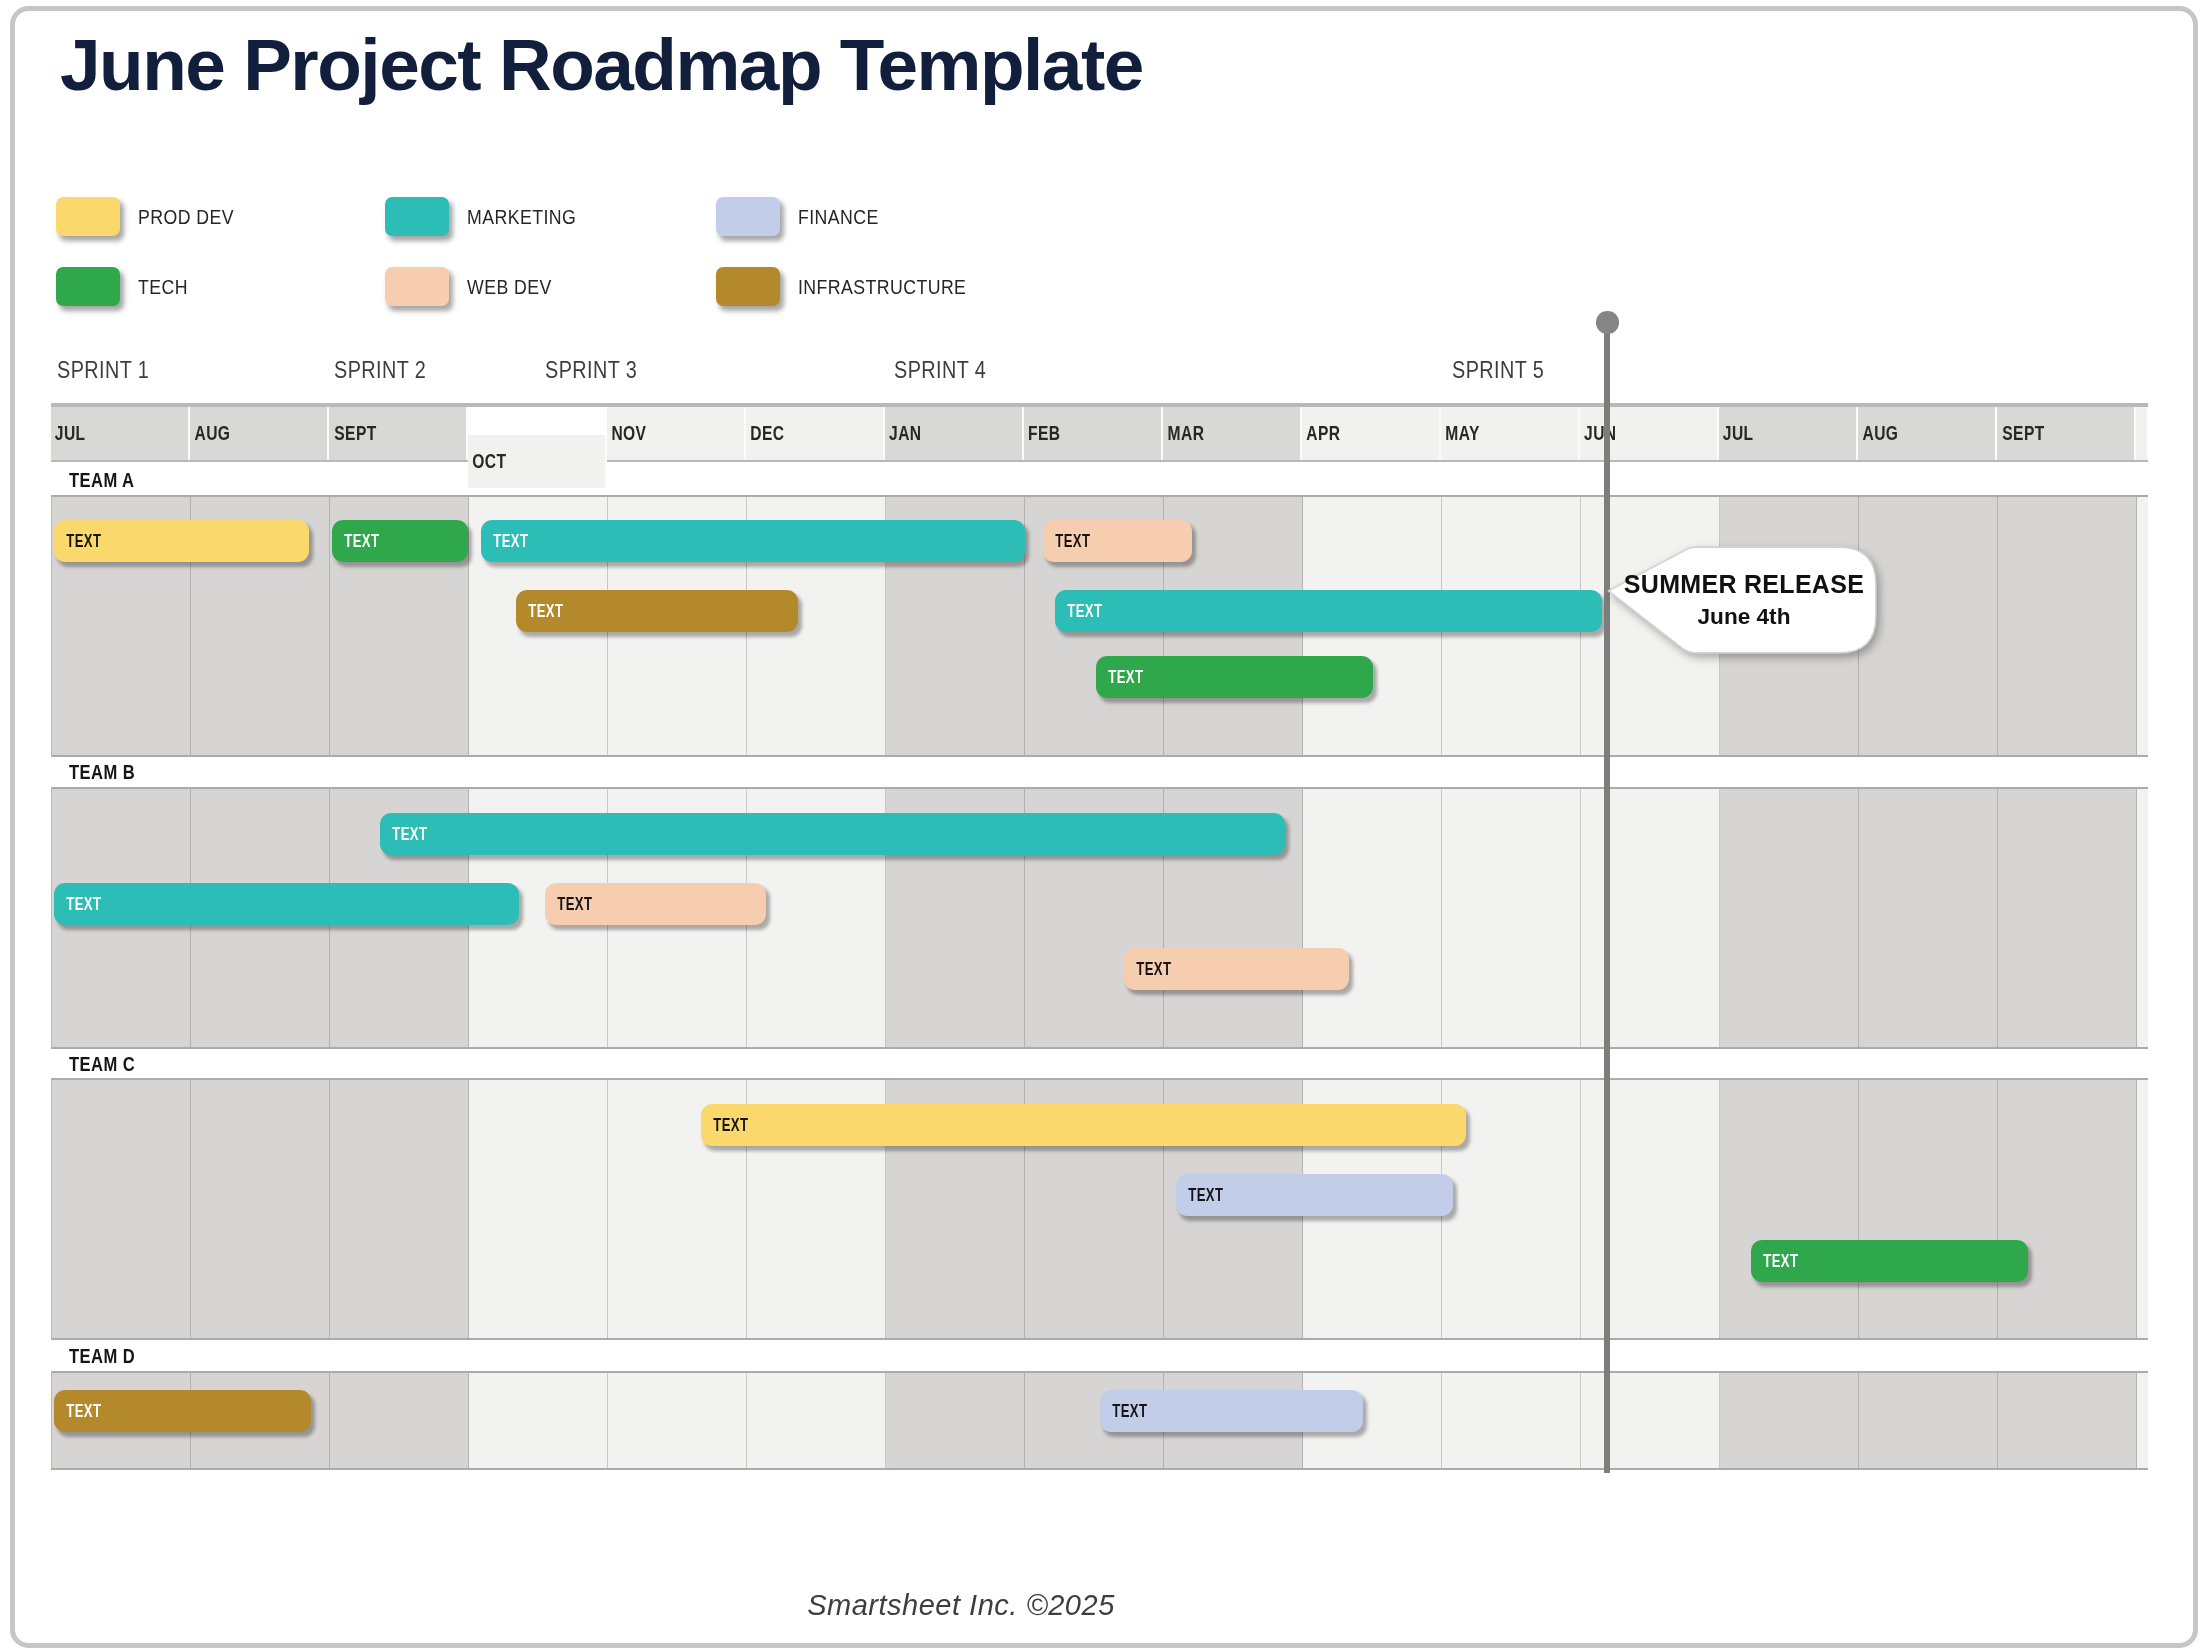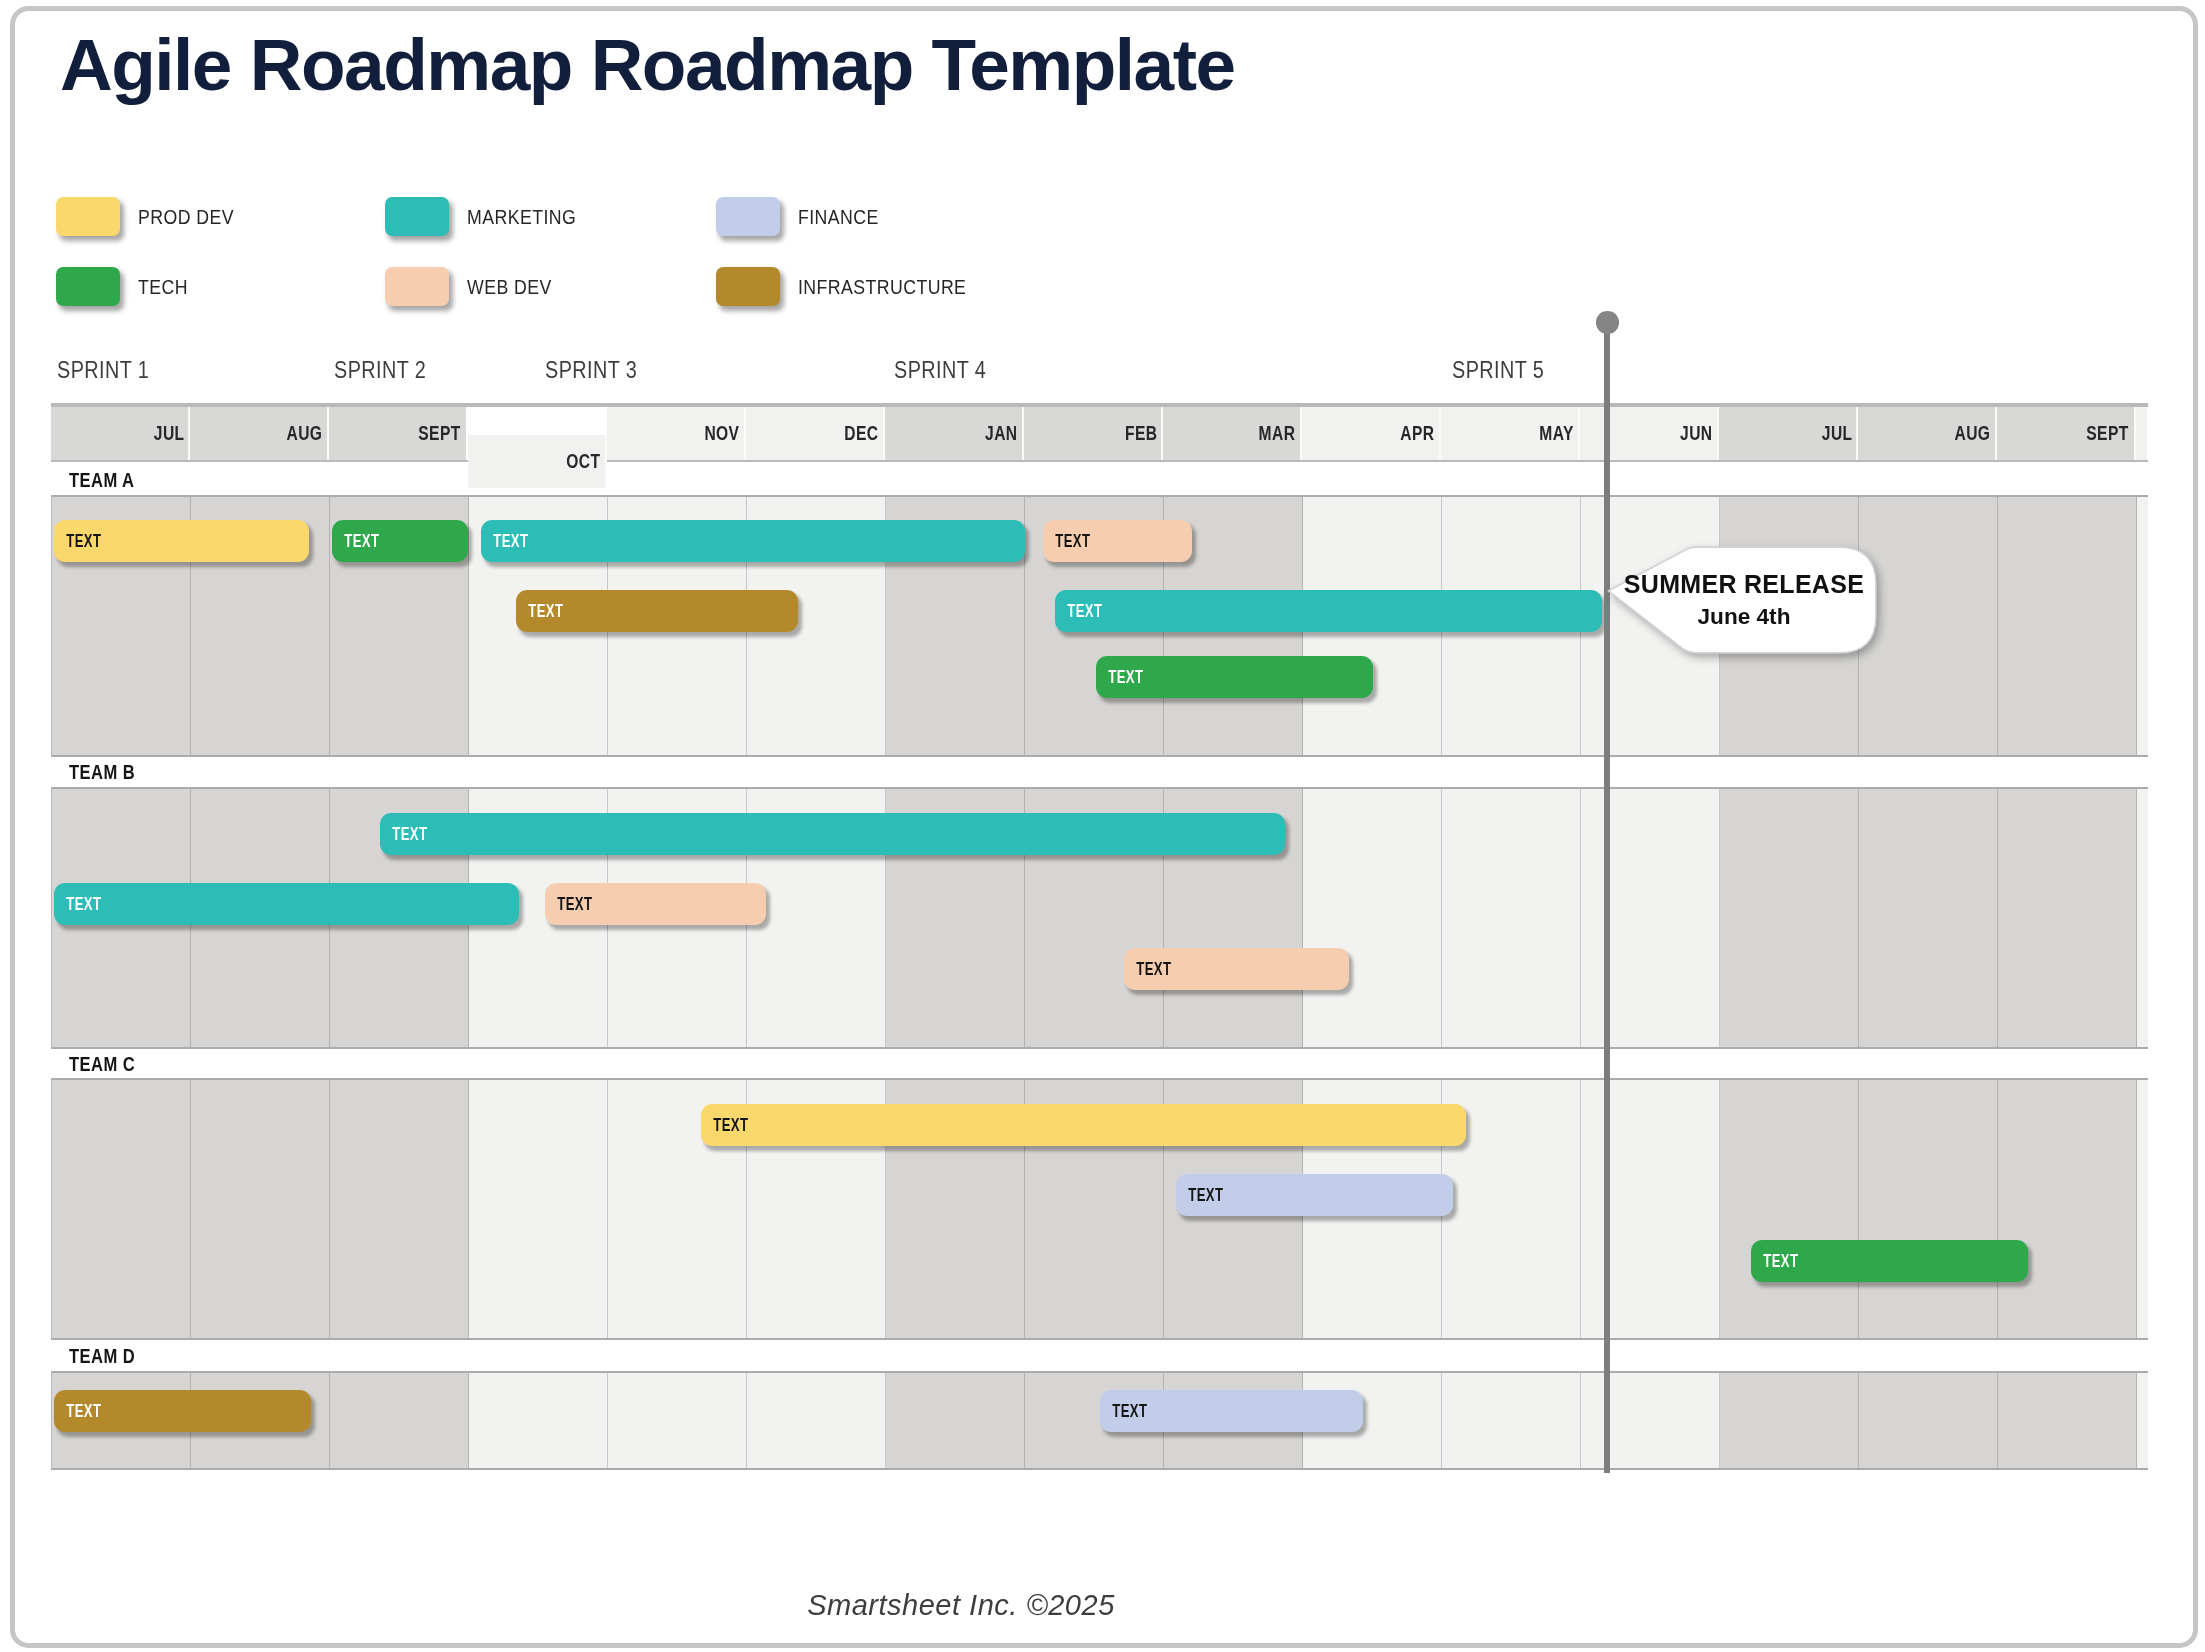--- a/index.html
+++ b/index.html
@@ -34,21 +34,21 @@
     transform:scaleX(0.84); transform-origin:left center; white-space:nowrap;
   }
   
   #month-header{
     position:absolute; left:51px; top:403px; width:2097px; height:59px;
     box-sizing:border-box; border-top:4.1px solid #b9b9b9; border-bottom:2.1px solid #b9b9b9;
     display:flex;
   }
   .h-col{
     position:relative; height:100%; box-sizing:border-box;
-    border-right:2.1px solid #fbfbfa; display:flex; align-items:center; justify-content:flex-end;
+    border-right:2.1px solid #fbfbfa; display:flex; align-items:center; justify-content:flex-start;
   }
   .h-col.dark{background:#d8d8d7;}
   .h-col.light{background:#f1f1f0;}
   .m-label{
     font-size:19.5px; font-weight:700; color:#272727; letter-spacing:0.5px;
     transform:scaleX(0.8); transform-origin:center center; white-space:nowrap;
   }
   
   .team-band{
     position:absolute; left:51px; width:2097px; box-sizing:border-box;
@@ -93,21 +93,21 @@
     position:absolute; left:0; top:1589px; width:1922px; text-align:center;
     font-size:29px; font-style:italic; color:#3e3e3e; letter-spacing:0.5px;
   }
 </style>
 </head>
 <body>
 
 <div class="page">
   <div class="card-border"></div>
 
-  <h1 class="title">Agile Roadmap Roadmap Template</h1>
+  <h1 class="title">June Project Roadmap Template</h1>
 
   <div id="legend">
       <div class="legend-item" style="left: 56px; top: 197px;">
         <span class="legend-swatch" style="background: rgb(251, 216, 108);"></span>
         <span class="legend-label">PROD DEV</span>
       </div>
       <div class="legend-item" style="left: 385px; top: 197px;">
         <span class="legend-swatch" style="background: rgb(43, 189, 182);"></span>
         <span class="legend-label">MARKETING</span>
       </div>

